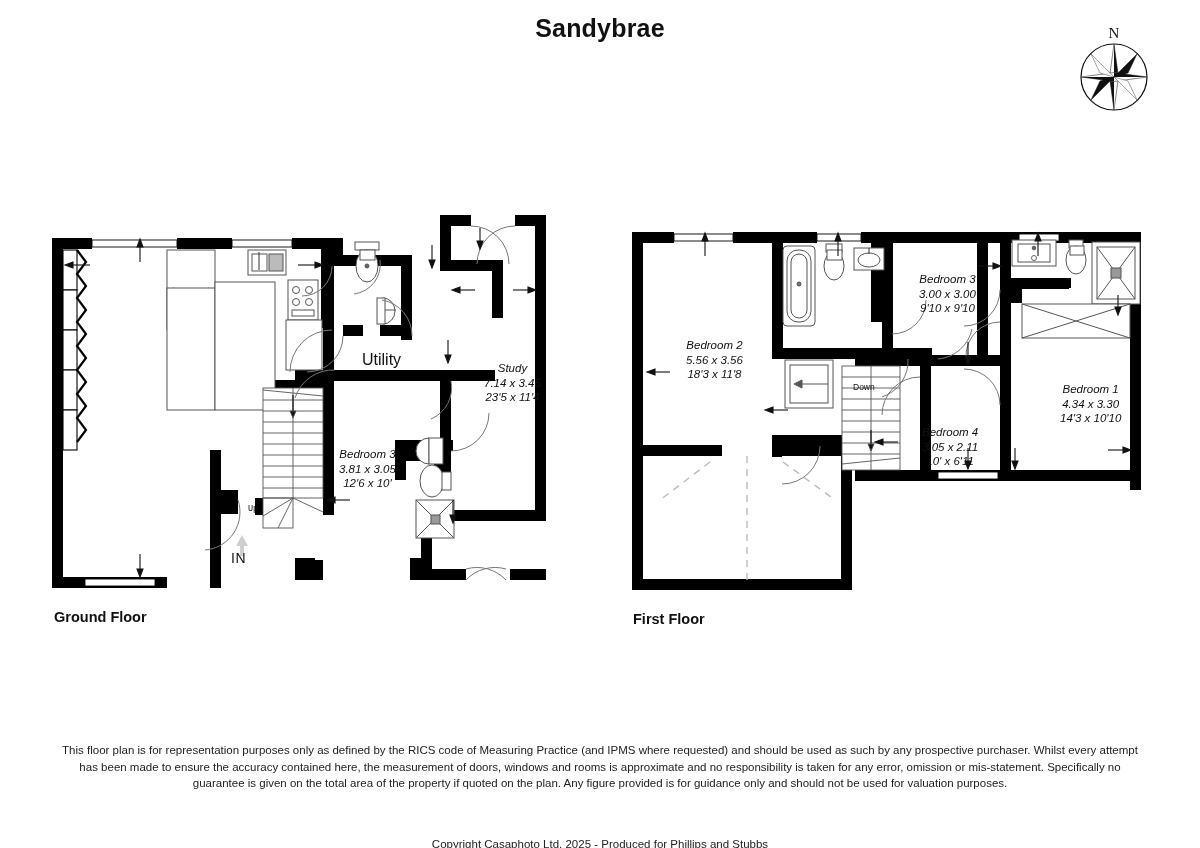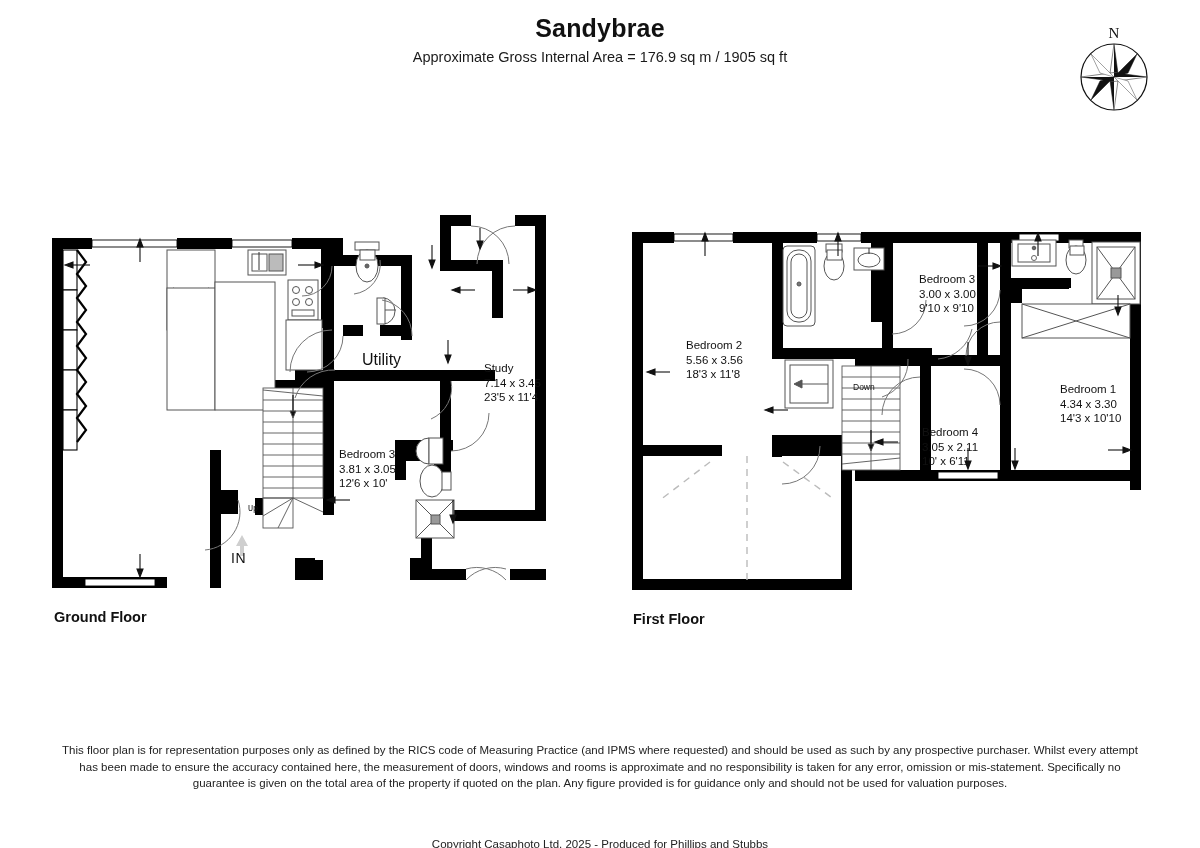--- a/index.html
+++ b/index.html
@@ -73,26 +73,27 @@
   
   .plan {
     position: absolute;
   }
   #ground-plan { left: 40px; top: 200px; }
   #first-plan  { left: 620px; top: 200px; }
 
   
   .room-label {
     position: absolute;
-    text-align: left;
+    text-align: center;
     font-size: 11.5px;
     line-height: 14.5px;
     color: #111;
     white-space: nowrap;
     pointer-events: none;
+    font-style: italic;
   }
   .room-label .rl-name { display: block; }
   .room-label .rl-m    { display: block; }
   .room-label .rl-ft   { display: block; }
 
   .mini-label {
     position: absolute;
     font-size: 16px;
     color: #111;
     white-space: nowrap;
@@ -124,21 +125,20 @@
   }
   .footer .copyright { display: block; margin-top: 44px; }
 </style>
 </head>
 <body>
 
 <div id="page">
 
   <div class="header">
     <div class="title">Sandybrae</div>
-    <div class="subtitle">Approximate Gross Internal Area = 176.9 sq m / 1905 sq ft</div>
   </div>
 
   <div class="compass">
     <div class="compass-n">N</div>
     <svg width="84" height="74" viewBox="0 0 84 74">
       <circle cx="42" cy="37" r="33" fill="#ffffff" stroke="#111" stroke-width="1.2"></circle>
 
       <polygon points="42,4 46.5,37 42,70 37.5,37" fill="#ffffff" stroke="#333" stroke-width="0.6"></polygon>
       <polygon points="42,4 46.5,37 42,37" fill="#111"></polygon>
       <polygon points="42,70 37.5,37 42,37" fill="#111"></polygon>

